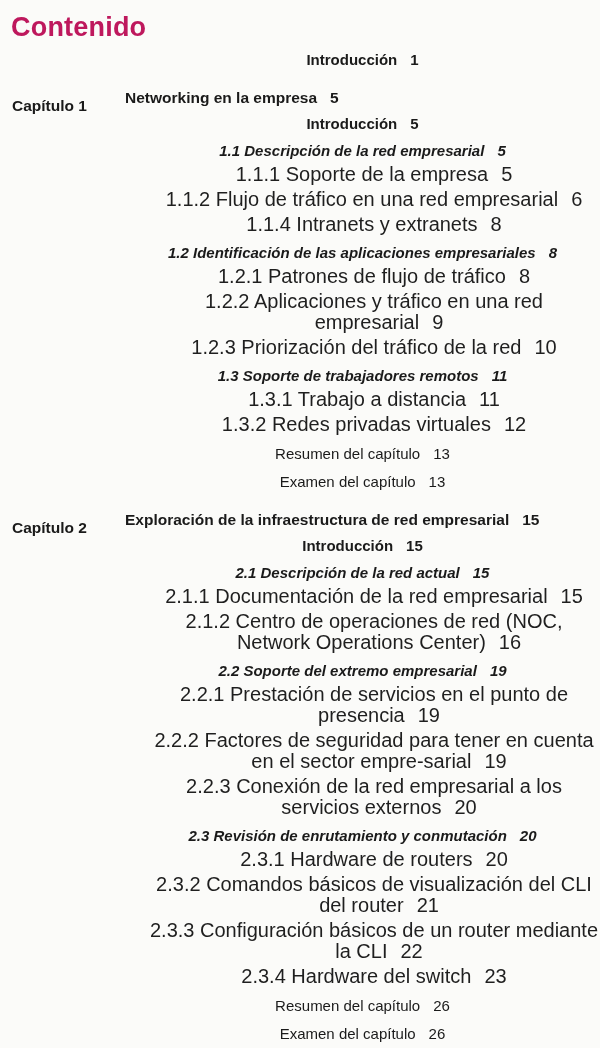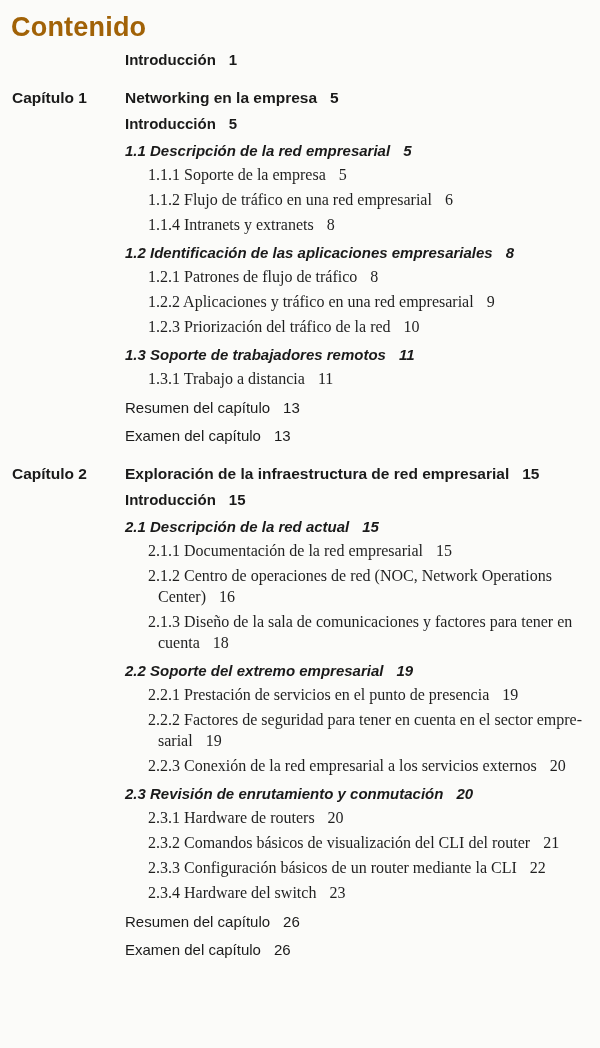--- a/index.html
+++ b/index.html
@@ -16,21 +16,21 @@
     height: 1048px;
     font-family: "Liberation Sans", sans-serif;
     color: #1a1a1a;
   }
   .page-title {
     font-size: 27px;
     font-weight: 700;
     line-height: 31px;
     margin: 12px 0 0 11px;
     letter-spacing: 0.2px;
-    color: #a16207;
+    color: #be185d;
   }
   .toc {
     margin-left: 125px;   
   }
   .front-row {
     margin-top: 28px;
     font-size: 15px;
     font-weight: 700;
     line-height: 19px;
   }
@@ -39,37 +39,38 @@
   }
   .chap-head {
     position: relative;
     font-size: 15.5px;
     font-weight: 700;
     line-height: 19px;
   }
   .chap-label {
     position: absolute;
     left: -113px;          
-    top: 0;
+    top: 8px;
     white-space: nowrap;
   }
   .entry {
     line-height: 19px;
+    text-align: center;
   }
   .e-intro   { margin-top: 7px;  font-size: 15px; font-weight: 700; }
   .e-section { margin-top: 8px;  font-size: 15px; font-weight: 700; font-style: italic; }
   .e-summary { margin-top: 9px;  font-size: 15px; font-weight: 400; }
   .e-sub {
     margin-top: 4px;
     margin-left: 23px;            
     padding-left: 10px;           
     text-indent: -10px;
     max-width: 447px;
-    font-family: Liberation Serif, serif;
-    font-size: 16px;
+    font-family: Liberation Sans, sans-serif;
+    font-size: 20px;
     font-weight: 400;
     line-height: 21px;
     color: #1f1f1f;
   }
   .pg {
     margin-left: 13px;
     white-space: nowrap;
   }
 </style>
 </head>
@@ -85,30 +86,30 @@
         <div class="entry e-section"><span>1.1 Descripción de la red empresarial</span><span class="pg">5</span></div>
         <div class="entry e-sub"><span>1.1.1 Soporte de la empresa</span><span class="pg">5</span></div>
         <div class="entry e-sub"><span>1.1.2 Flujo de tráfico en una red empresarial</span><span class="pg">6</span></div>
         <div class="entry e-sub"><span>1.1.4 Intranets y extranets</span><span class="pg">8</span></div>
         <div class="entry e-section"><span>1.2 Identificación de las aplicaciones empresariales</span><span class="pg">8</span></div>
         <div class="entry e-sub"><span>1.2.1 Patrones de flujo de tráfico</span><span class="pg">8</span></div>
         <div class="entry e-sub"><span>1.2.2 Aplicaciones y tráfico en una red empresarial</span><span class="pg">9</span></div>
         <div class="entry e-sub"><span>1.2.3 Priorización del tráfico de la red</span><span class="pg">10</span></div>
         <div class="entry e-section"><span>1.3 Soporte de trabajadores remotos</span><span class="pg">11</span></div>
         <div class="entry e-sub"><span>1.3.1 Trabajo a distancia</span><span class="pg">11</span></div>
+        <div class="entry e-sub"><span>1.3.2 Redes privadas virtuales</span><span class="pg">12</span></div>
         <div class="entry e-summary"><span>Resumen del capítulo</span><span class="pg">13</span></div>
         <div class="entry e-summary"><span>Examen del capítulo</span><span class="pg">13</span></div>
       </div>
       <div class="chapter">
         <div class="chap-head"><span class="chap-label">Capítulo 2</span><span class="chap-title">Exploración de la infraestructura de red empresarial</span><span class="pg">15</span></div>
         <div class="entry e-intro"><span>Introducción</span><span class="pg">15</span></div>
         <div class="entry e-section"><span>2.1 Descripción de la red actual</span><span class="pg">15</span></div>
         <div class="entry e-sub"><span>2.1.1 Documentación de la red empresarial</span><span class="pg">15</span></div>
         <div class="entry e-sub"><span>2.1.2 Centro de operaciones de red (NOC, Network Operations Center)</span><span class="pg">16</span></div>
-        <div class="entry e-sub"><span>2.1.3 Diseño de la sala de comunicaciones y factores para tener en cuenta</span><span class="pg">18</span></div>
         <div class="entry e-section"><span>2.2 Soporte del extremo empresarial</span><span class="pg">19</span></div>
         <div class="entry e-sub"><span>2.2.1 Prestación de servicios en el punto de presencia</span><span class="pg">19</span></div>
         <div class="entry e-sub"><span>2.2.2 Factores de seguridad para tener en cuenta en el sector empre-sarial</span><span class="pg">19</span></div>
         <div class="entry e-sub"><span>2.2.3 Conexión de la red empresarial a los servicios externos</span><span class="pg">20</span></div>
         <div class="entry e-section"><span>2.3 Revisión de enrutamiento y conmutación</span><span class="pg">20</span></div>
         <div class="entry e-sub"><span>2.3.1 Hardware de routers</span><span class="pg">20</span></div>
         <div class="entry e-sub"><span>2.3.2 Comandos básicos de visualización del CLI del router</span><span class="pg">21</span></div>
         <div class="entry e-sub"><span>2.3.3 Configuración básicos de un router mediante la CLI</span><span class="pg">22</span></div>
         <div class="entry e-sub"><span>2.3.4 Hardware del switch</span><span class="pg">23</span></div>
         <div class="entry e-summary"><span>Resumen del capítulo</span><span class="pg">26</span></div>

